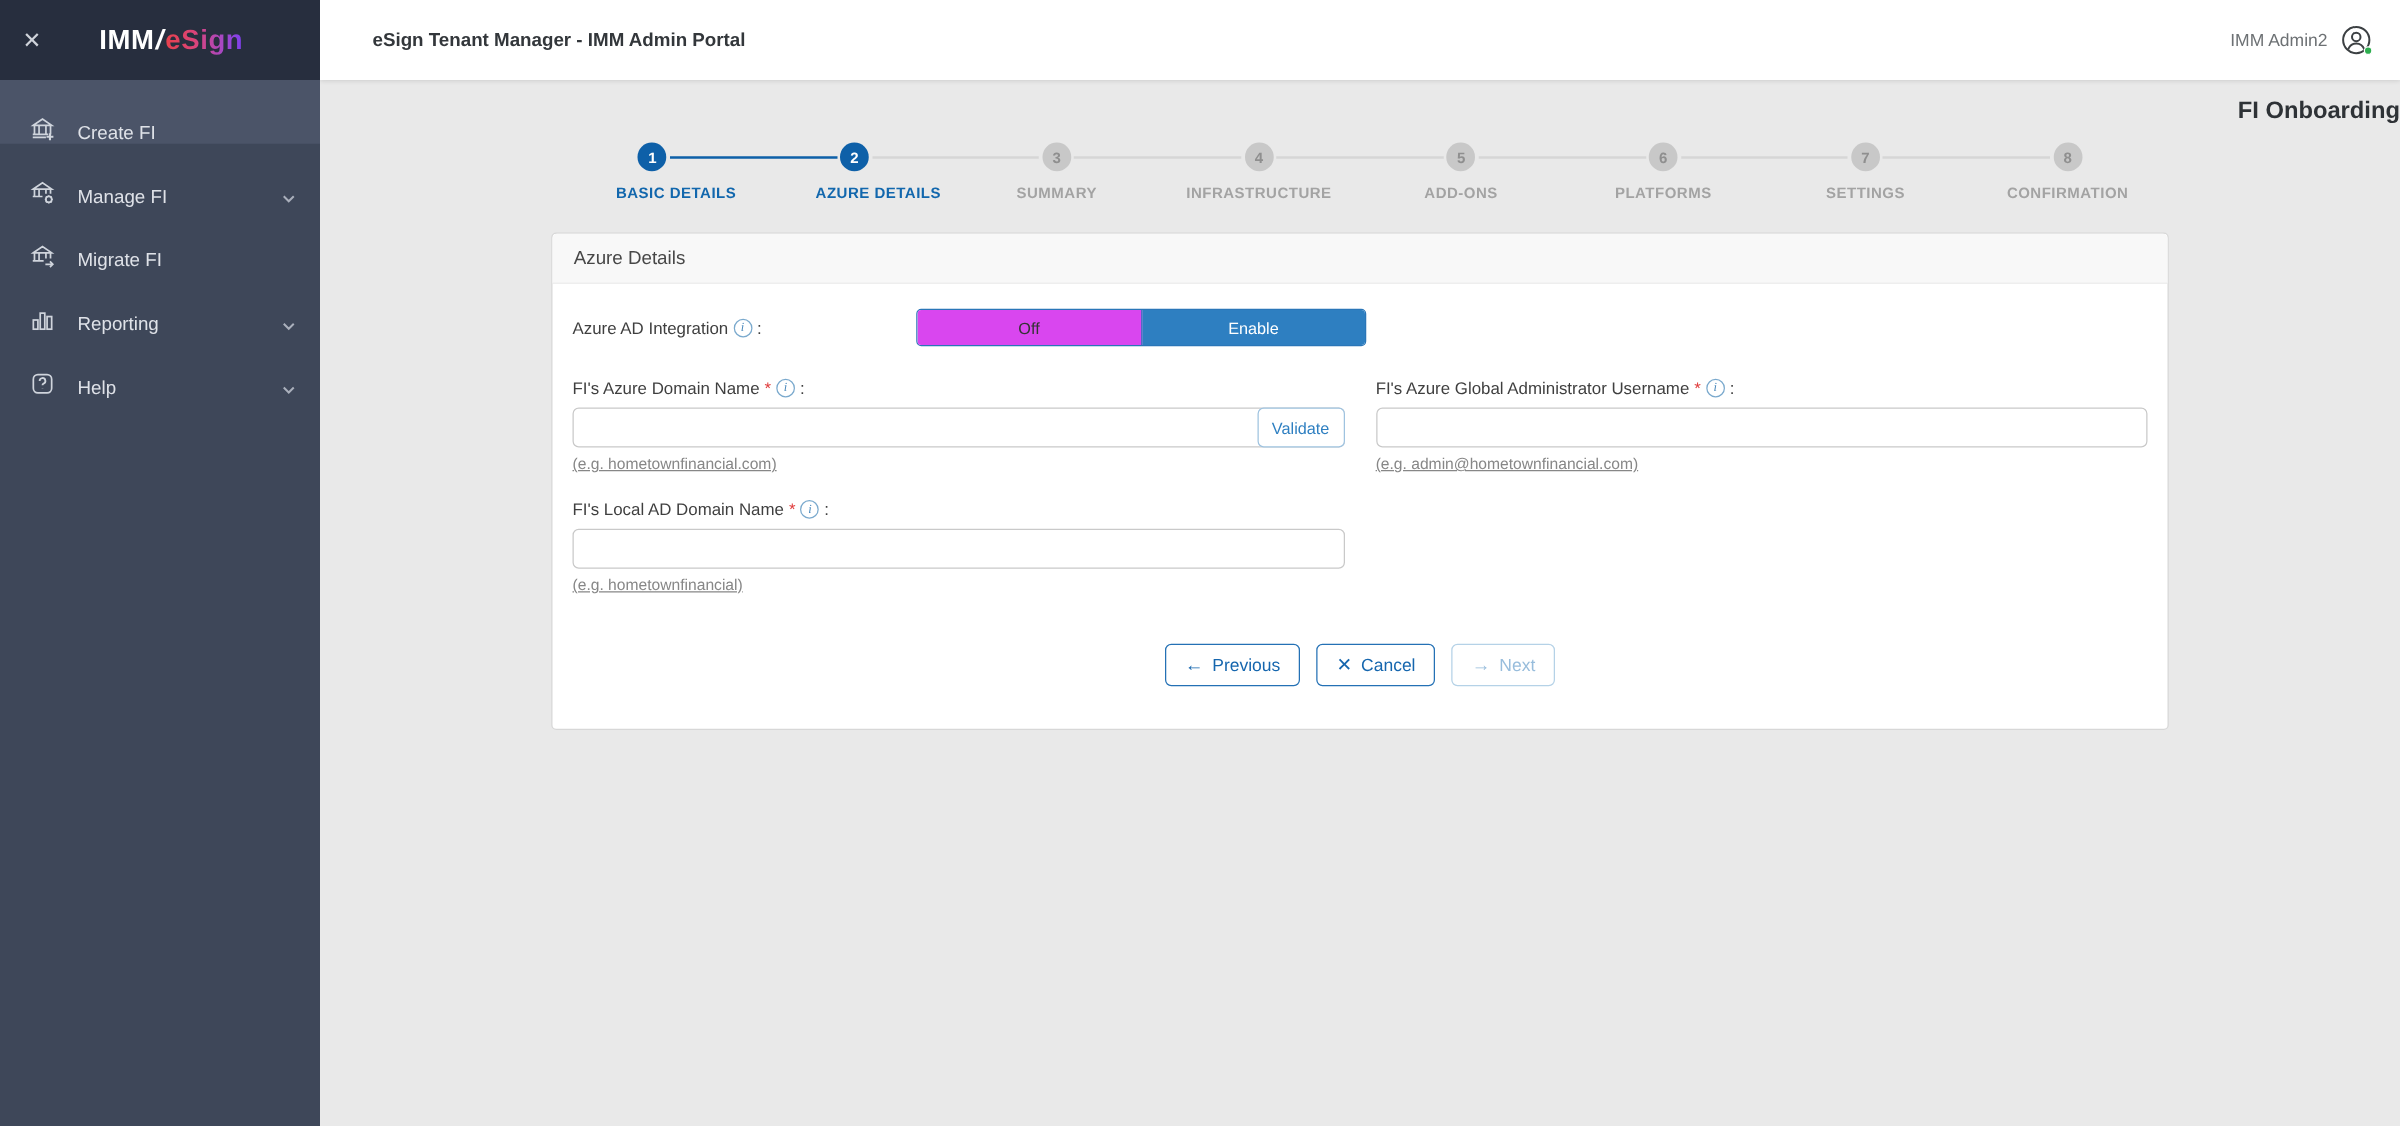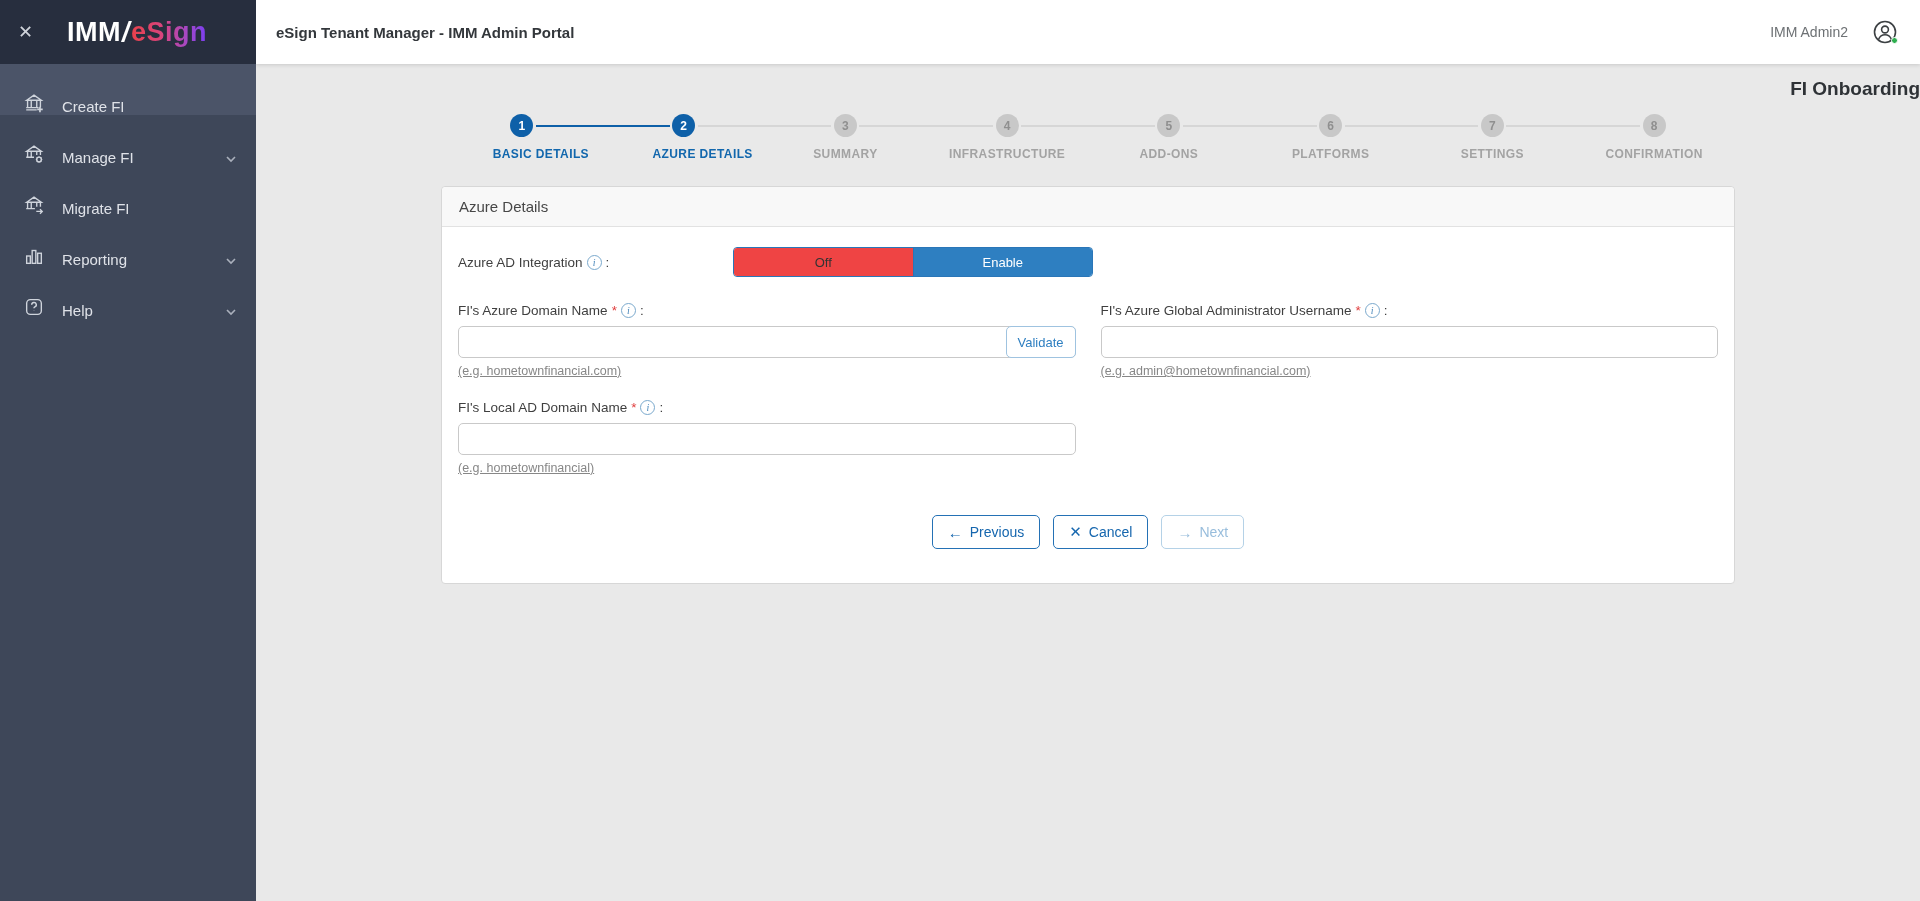--- a/index.html
+++ b/index.html
@@ -2,37 +2,37 @@
 <html><head>
 <meta charset="utf-8">
 <style>
   * { margin:0; padding:0; box-sizing:border-box; }
   html,body { width:1920px; height:901px; font-family:"Liberation Sans","DejaVu Sans",sans-serif; background:#e9e9e9; overflow:hidden; }
 
   
   .sidebar { position:fixed; left:0; top:0; width:256px; height:901px; background:#3e4759; z-index:20; }
   .logo-bar { height:64px; background:#272e3e; display:flex; align-items:center; padding:0 18px; }
   .close-x { color:#cfd3da; font-size:18px; cursor:pointer; width:28px; }
-  .logo { flex:1; text-align:center; font-size:27px; font-weight:bold; letter-spacing:.5px; padding-right:10px; white-space:nowrap; }
+  .logo { flex:1; text-align:center; font-size:22px; font-weight:bold; letter-spacing:.5px; padding-right:10px; white-space:nowrap; }
   .logo .imm { color:#ffffff; }
   .logo .slash { color:#ffffff; font-style:italic; padding:0 1px; }
   .logo .esign { background:linear-gradient(90deg,#e8414b 0%,#d9447c 40%,#a348c9 75%,#7a3ef2 100%); -webkit-background-clip:text; background-clip:text; color:transparent; }
   .nav { padding-top:0; }
   .nav-item { height:51px; display:flex; align-items:flex-end; padding:0 18px 0 22px; color:#dfe2e8; font-size:15px; cursor:pointer; position:relative; }
   .nav-item.active { background:#4b5468; }
   .nav-icon { width:24px; height:24px; margin-right:16px; display:flex; align-items:center; justify-content:center; flex:0 0 24px; }
   .nav-icon svg { stroke:#cfd4dc; fill:none; stroke-width:1.5; }
   .nav-label { flex:1; }
   .chev { width:14px; height:14px; }
   .chev svg { stroke:#aab0bc; fill:none; stroke-width:1.6; }
 
   
-  .topbar { position:fixed; left:256px; top:0; width:1664px; height:64px; background:#ffffff; box-shadow:0 1px 4px rgba(0,0,0,.14); display:flex; align-items:center; padding:0 22px 0 20px; z-index:10; }
+  .topbar { position:fixed; left:256px; top:0; width:1664px; height:64px; background:#ffffff; box-shadow:0 1px 4px rgba(0,0,0,.14); display:flex; align-items:center; padding:0 22px 0 42px; z-index:10; }
   .topbar-title { font-size:15px; font-weight:bold; color:#33373b; }
-  .topbar-right { margin-left:auto; display:flex; align-items:center; gap:24px; }
+  .topbar-right { margin-left:auto; display:flex; align-items:center; gap:10px; }
   .user-name { font-size:14px; color:#6d7174; }
   .avatar { width:26px; height:26px; position:relative; cursor:pointer; }
   .avatar svg { stroke:#3c4043; fill:none; stroke-width:1.6; }
   .status-dot { position:absolute; right:0; bottom:1px; width:7px; height:7px; border-radius:50%; background:#2eae4f; border:1px solid #fff; }
 
   
   .content { position:absolute; left:256px; top:64px; width:1664px; height:837px; background:#e9e9e9; }
   .page-title { text-align:right; font-size:19px; font-weight:bold; color:#2e3236; padding-top:14px; }
 
   
@@ -51,21 +51,21 @@
   .card-body { padding:20px 16px 8px; }
 
   .field-label { font-size:13.5px; color:#3f3f3f; display:flex; align-items:center; gap:4px; }
   .req { color:#e03c3c; font-size:13.5px; }
   .info-i { display:inline-flex; width:15px; height:15px; border:1px solid #7aa9cd; border-radius:50%; color:#4a88bb; font-size:10px; font-style:italic; font-family:"Liberation Serif","DejaVu Serif",serif; align-items:center; justify-content:center; cursor:pointer; }
 
   .toggle-row { display:flex; align-items:center; margin-bottom:26px; }
   .toggle-row .field-label { width:275px; }
   .toggle { display:flex; width:360px; height:30px; border:1.5px solid #2a76b8; border-radius:4px; overflow:hidden; cursor:pointer; }
   .toggle-opt { flex:1; display:flex; align-items:center; justify-content:center; font-size:13px; }
-  .toggle-opt.off { background:#ef4444; color:#333333; border-right:1.5px solid #2a76b8; }
+  .toggle-opt.off { background:#d946ef; color:#333333; border-right:1.5px solid #2a76b8; }
   .toggle-opt.on { background:#2e7fc1; color:#ffffff; }
 
   .grid { display:flex; gap:25px; }
   .col { width:620px; }
   .input-wrap { position:relative; margin-top:8px;border-radius:12px; }
   .text-input { width:100%; height:32px; border:1px solid #c9c9c9; border-radius:5px; padding:0 10px; font-size:13px; color:#333; background:#fff; outline:none; }
   .validate-btn { position:absolute; right:0; top:0; height:32px; width:70px; background:#ffffff; border:1px solid #9fc3e0; border-radius:5px; color:#2e7fc1; font-size:13px; cursor:pointer; }
   .hint { margin-top:6px; font-size:12.5px; color:#878787;text-decoration:underline; }
   .field-block { margin-bottom:22px; }
 

